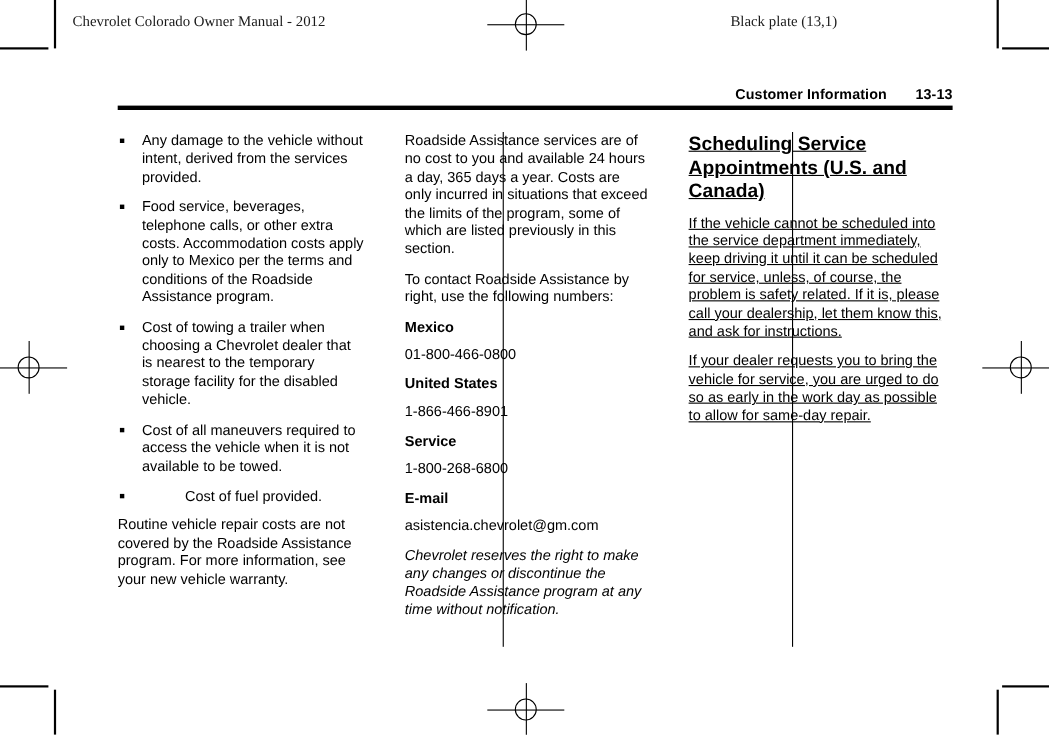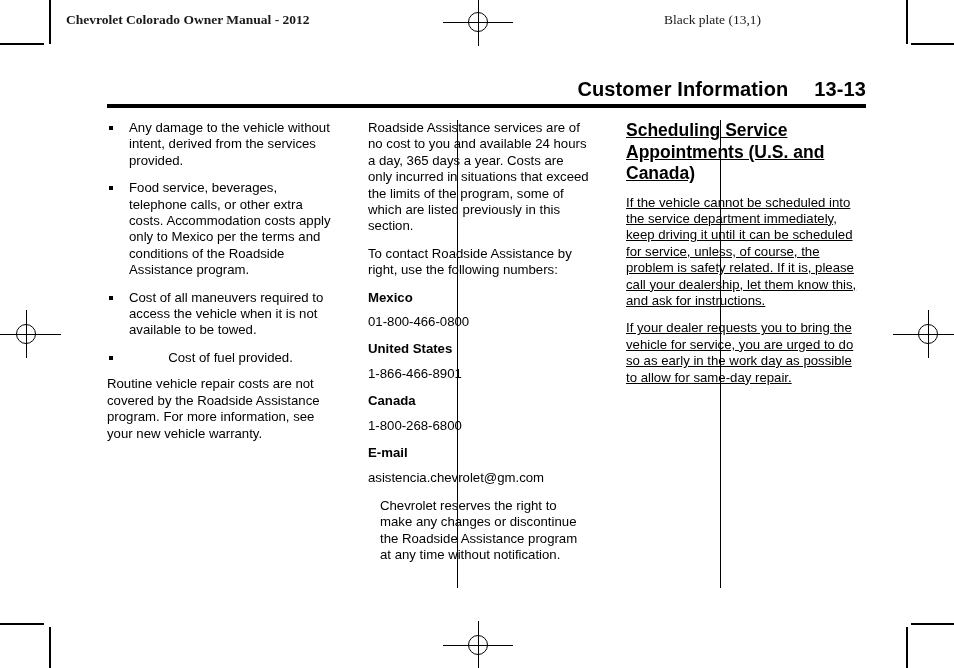--- a/index.html
+++ b/index.html
@@ -68,42 +68,41 @@
     height: 22px;
     font-family: "Liberation Serif", serif;
     font-size: 13.5px;
     color: #1a1a1a;
   }
   .header-left {
     position: absolute;
     left: 66px;
     top: 0;
     white-space: nowrap;
-    font-weight: bold;
   }
   .header-right {
     position: absolute;
     left: 664px;
     top: 0;
     white-space: nowrap;
   }
 
   
   .title-band {
     position: absolute;
     left: 107px;
     top: 78px;
     width: 759px;
   }
   .title-row {
     display: flex;
     justify-content: flex-end;
     align-items: flex-end;
     font-weight: bold;
-    font-size: 20px;
+    font-size: 13px;
     letter-spacing: 0.1px;
     padding-bottom: 3px;
   }
   .title-text {
     white-space: nowrap;
   }
   .title-page {
     white-space: nowrap;
     margin-left: 26px;
   }
@@ -154,21 +153,22 @@
   }
   .section-head {
     font-size: 17.5px;
     line-height: 21.5px;
     font-weight: bold;
     margin: 0 0 10px 0;
   }
   .italic-note {
     font-size: 13.2px;
     line-height: 16.4px;
-    margin: 12px;
+    font-style: italic;
+    margin: 0;
   }
   .phone-num {
     font-size: 13.2px;
     line-height: 16.4px;
     margin: 0 0 11px 0;
   }
 
   ul.bullets {
     list-style: none;
     margin: 0 0 10px 0;
@@ -250,20 +250,21 @@
       <li>
         <span class="bullet-mark"></span>
         <span>Any damage to the vehicle without intent, derived from the services provided.</span>
       </li>
       <li>
         <span class="bullet-mark"></span>
         <span>Food service, beverages, telephone calls, or other extra costs. Accommodation costs apply only to Mexico per the terms and conditions of the Roadside Assistance program.</span>
       </li>
       <li>
         <span class="bullet-mark"></span>
+        <span>Cost of towing a trailer when choosing a Chevrolet dealer that is nearest to the temporary storage facility for the disabled vehicle.</span>
       </li>
       <li>
         <span class="bullet-mark"></span>
         <span>Cost of all maneuvers required to access the vehicle when it is not available to be towed.</span>
       </li>
       <li>
         <span class="bullet-mark"></span>
         <span>Cost of fuel provided.</span>
       </li>
     </ul>
@@ -273,21 +274,21 @@
   <div class="col col-2">
     <p class="body-text">Roadside Assistance services are of no cost to you and available 24 hours a day, 365 days a year. Costs are only incurred in situations that exceed the limits of the program, some of which are listed previously in this section.</p>
     <p class="body-text">To contact Roadside Assistance by right, use the following numbers:</p>
 
     <p class="sub-head">Mexico</p>
     <p class="phone-num">01-800-466-0800</p>
 
     <p class="sub-head">United States</p>
     <p class="phone-num">1-866-466-8901</p>
 
-    <p class="sub-head">Canada</p>
+    <p class="sub-head">Service</p>
     <p class="phone-num">1-800-268-6800</p>
 
     <p class="sub-head">E-mail</p>
     <p class="phone-num">asistencia.chevrolet@gm.com</p>
 
     <p class="italic-note">Chevrolet reserves the right to make any changes or discontinue the Roadside Assistance program at any time without notification.</p>
   </div>
 
   <div class="col col-3">
     <p class="section-head">Scheduling Service Appointments (U.S. and Canada)</p>

